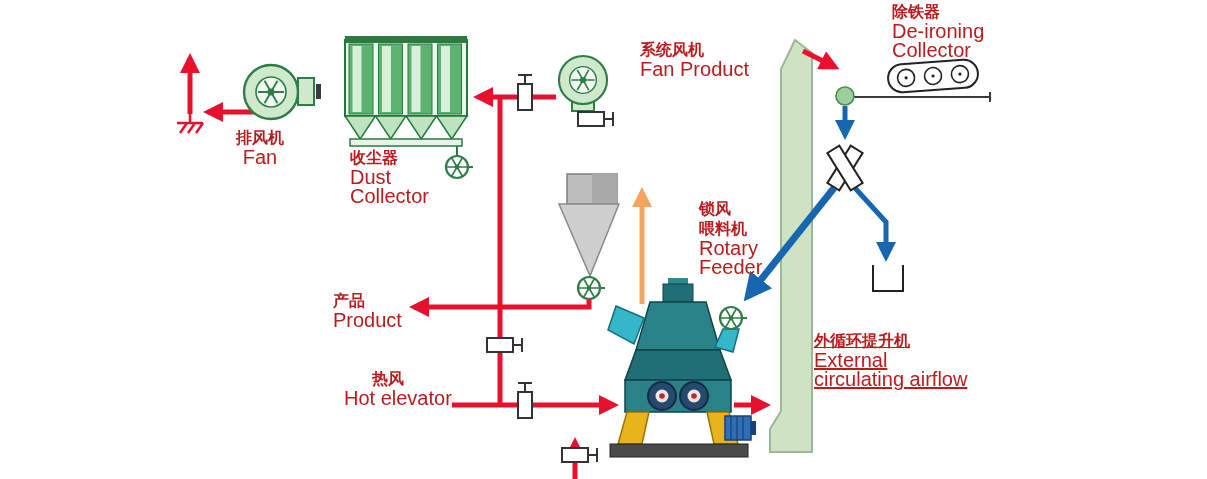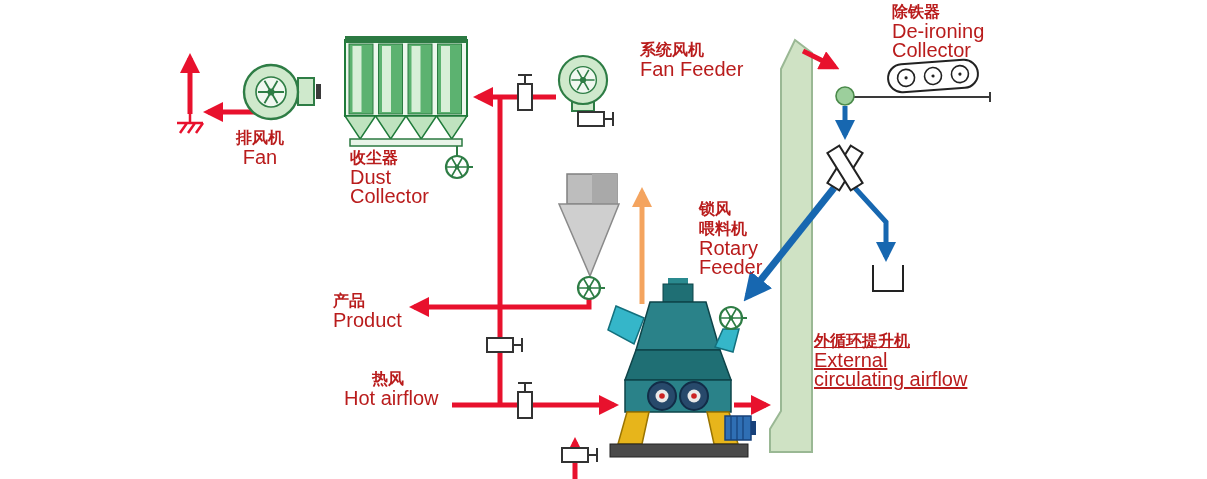--- a/index.html
+++ b/index.html
@@ -173,21 +173,21 @@
   </div>
 
   <div class="lbl" style="left:350px;top:148px;">
     <span class="zh">收尘器</span>
     <span class="en">Dust</span>
     <span class="en">Collector</span>
   </div>
 
   <div class="lbl" style="left:621px;top:40px;margin-left:19px;">
     <span class="zh">系统风机</span>
-    <span class="en">Fan Feeder</span>
+    <span class="en">Fan Product</span>
   </div>
 
   <div class="lbl" style="left:892px;top:2px;">
     <span class="zh">除铁器</span>
     <span class="en">De-ironing</span>
     <span class="en">Collector</span>
   </div>
 
   <div class="lbl" style="left:699px;top:199px;">
     <span class="zh">锁风</span>
@@ -196,21 +196,21 @@
     <span class="en">Feeder</span>
   </div>
 
   <div class="lbl" style="left:333px;top:291px;">
     <span class="zh">产品</span>
     <span class="en">Product</span>
   </div>
 
   <div class="lbl center" style="left:344px;top:369px;width:88px;">
     <span class="zh">热风</span>
-    <span class="en">Hot airflow</span>
+    <span class="en">Hot elevator</span>
   </div>
 
   <div class="lbl" style="left:814px;top:331px;text-decoration:underline;">
     <span class="zh">外循环提升机</span>
     <span class="en">External</span>
     <span class="en">circulating airflow</span>
   </div>
 
 </div>
 

